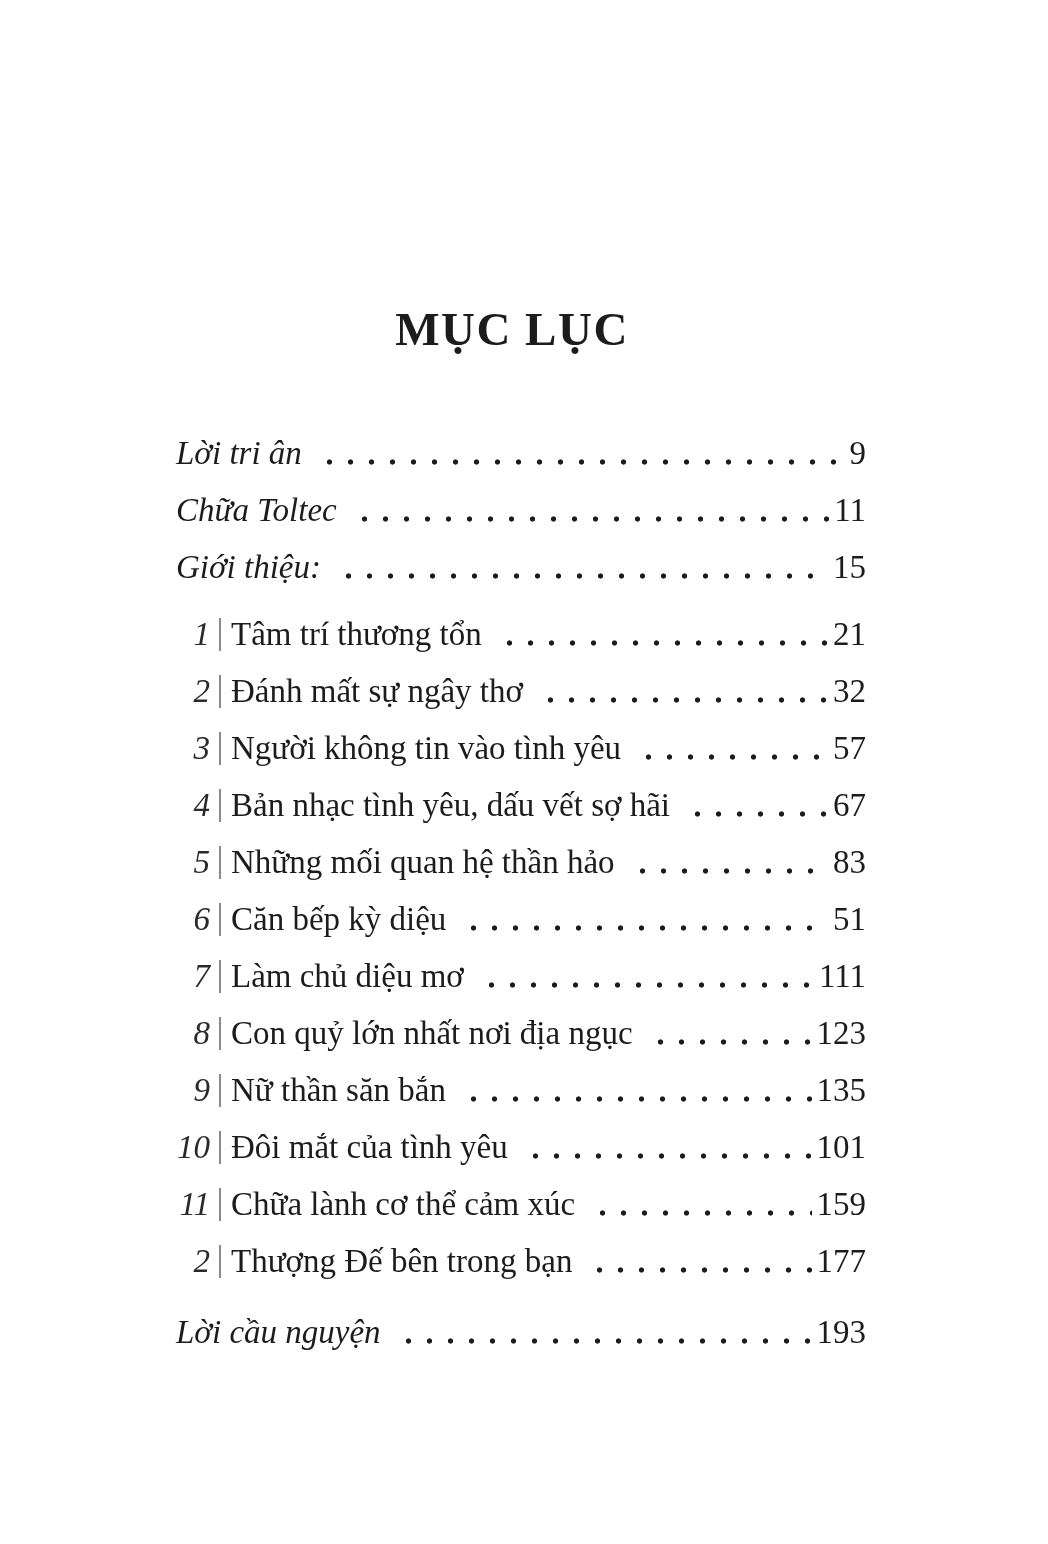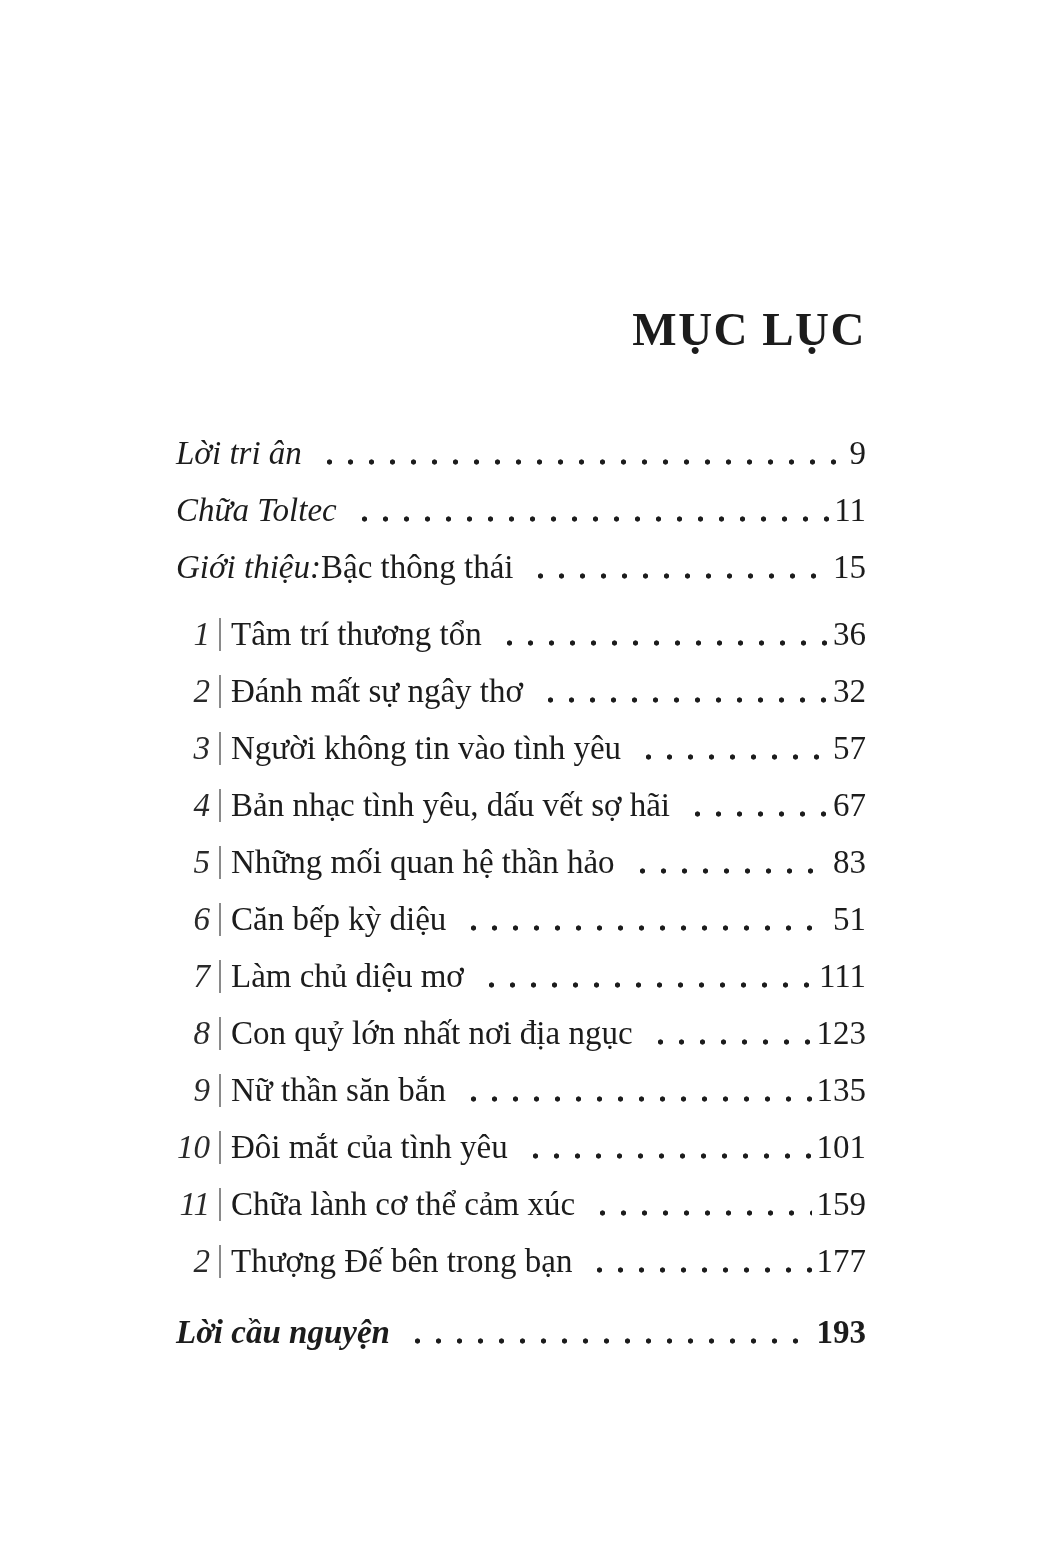--- a/index.html
+++ b/index.html
@@ -24,34 +24,34 @@
     height: 1544px;
     padding: 0 182px 0 158px;
   }
   .title {
     margin: 0;
     padding-top: 303px;
     font-size: 47px;
     line-height: 52px;
     font-weight: 700;
     letter-spacing: 1.5px;
-    text-align: right;
+    text-align: center;
   }
   .toc {
     margin-top: 70px;
   }
   .row {
     display: flex;
     height: 57px;
     line-height: 57px;
     font-size: 33px;
     white-space: nowrap;
   }
   .chapter-list { margin-top: 10px; }
-  .closing-list { margin-top: 14px; font-weight: bold; }
+  .closing-list { margin-top: 14px; }
   .label-italic { font-style: italic; margin-left: 18px; }
   .num {
     flex: 0 0 52px;
     text-align: right;
     font-style: italic;
     color: #2a2a2a;
   }
   .bar {
     flex: 0 0 2px;
     background: var(--divider);
@@ -87,32 +87,31 @@
 
   <div class="row">
     <span class="label-italic">Chữa Toltec</span>
           <span></span>
     <span class="leader"></span>
     <span class="pagenum">11</span>
   </div>
 
   <div class="row">
     <span class="label-italic">Giới thiệu:</span>
-          <span> Bậc thông thái</span>
     <span class="leader"></span>
     <span class="pagenum">15</span>
   </div>
 </div>
     <div class="chapter-list">
   <div class="row">
     <span class="num">1</span>
     <span class="bar"></span>
     <span>Tâm trí thương tổn</span>
     <span class="leader"></span>
-    <span class="pagenum">36</span>
+    <span class="pagenum">21</span>
   </div>
 
   <div class="row">
     <span class="num">2</span>
     <span class="bar"></span>
     <span>Đánh mất sự ngây thơ</span>
     <span class="leader"></span>
     <span class="pagenum">32</span>
   </div>
 

